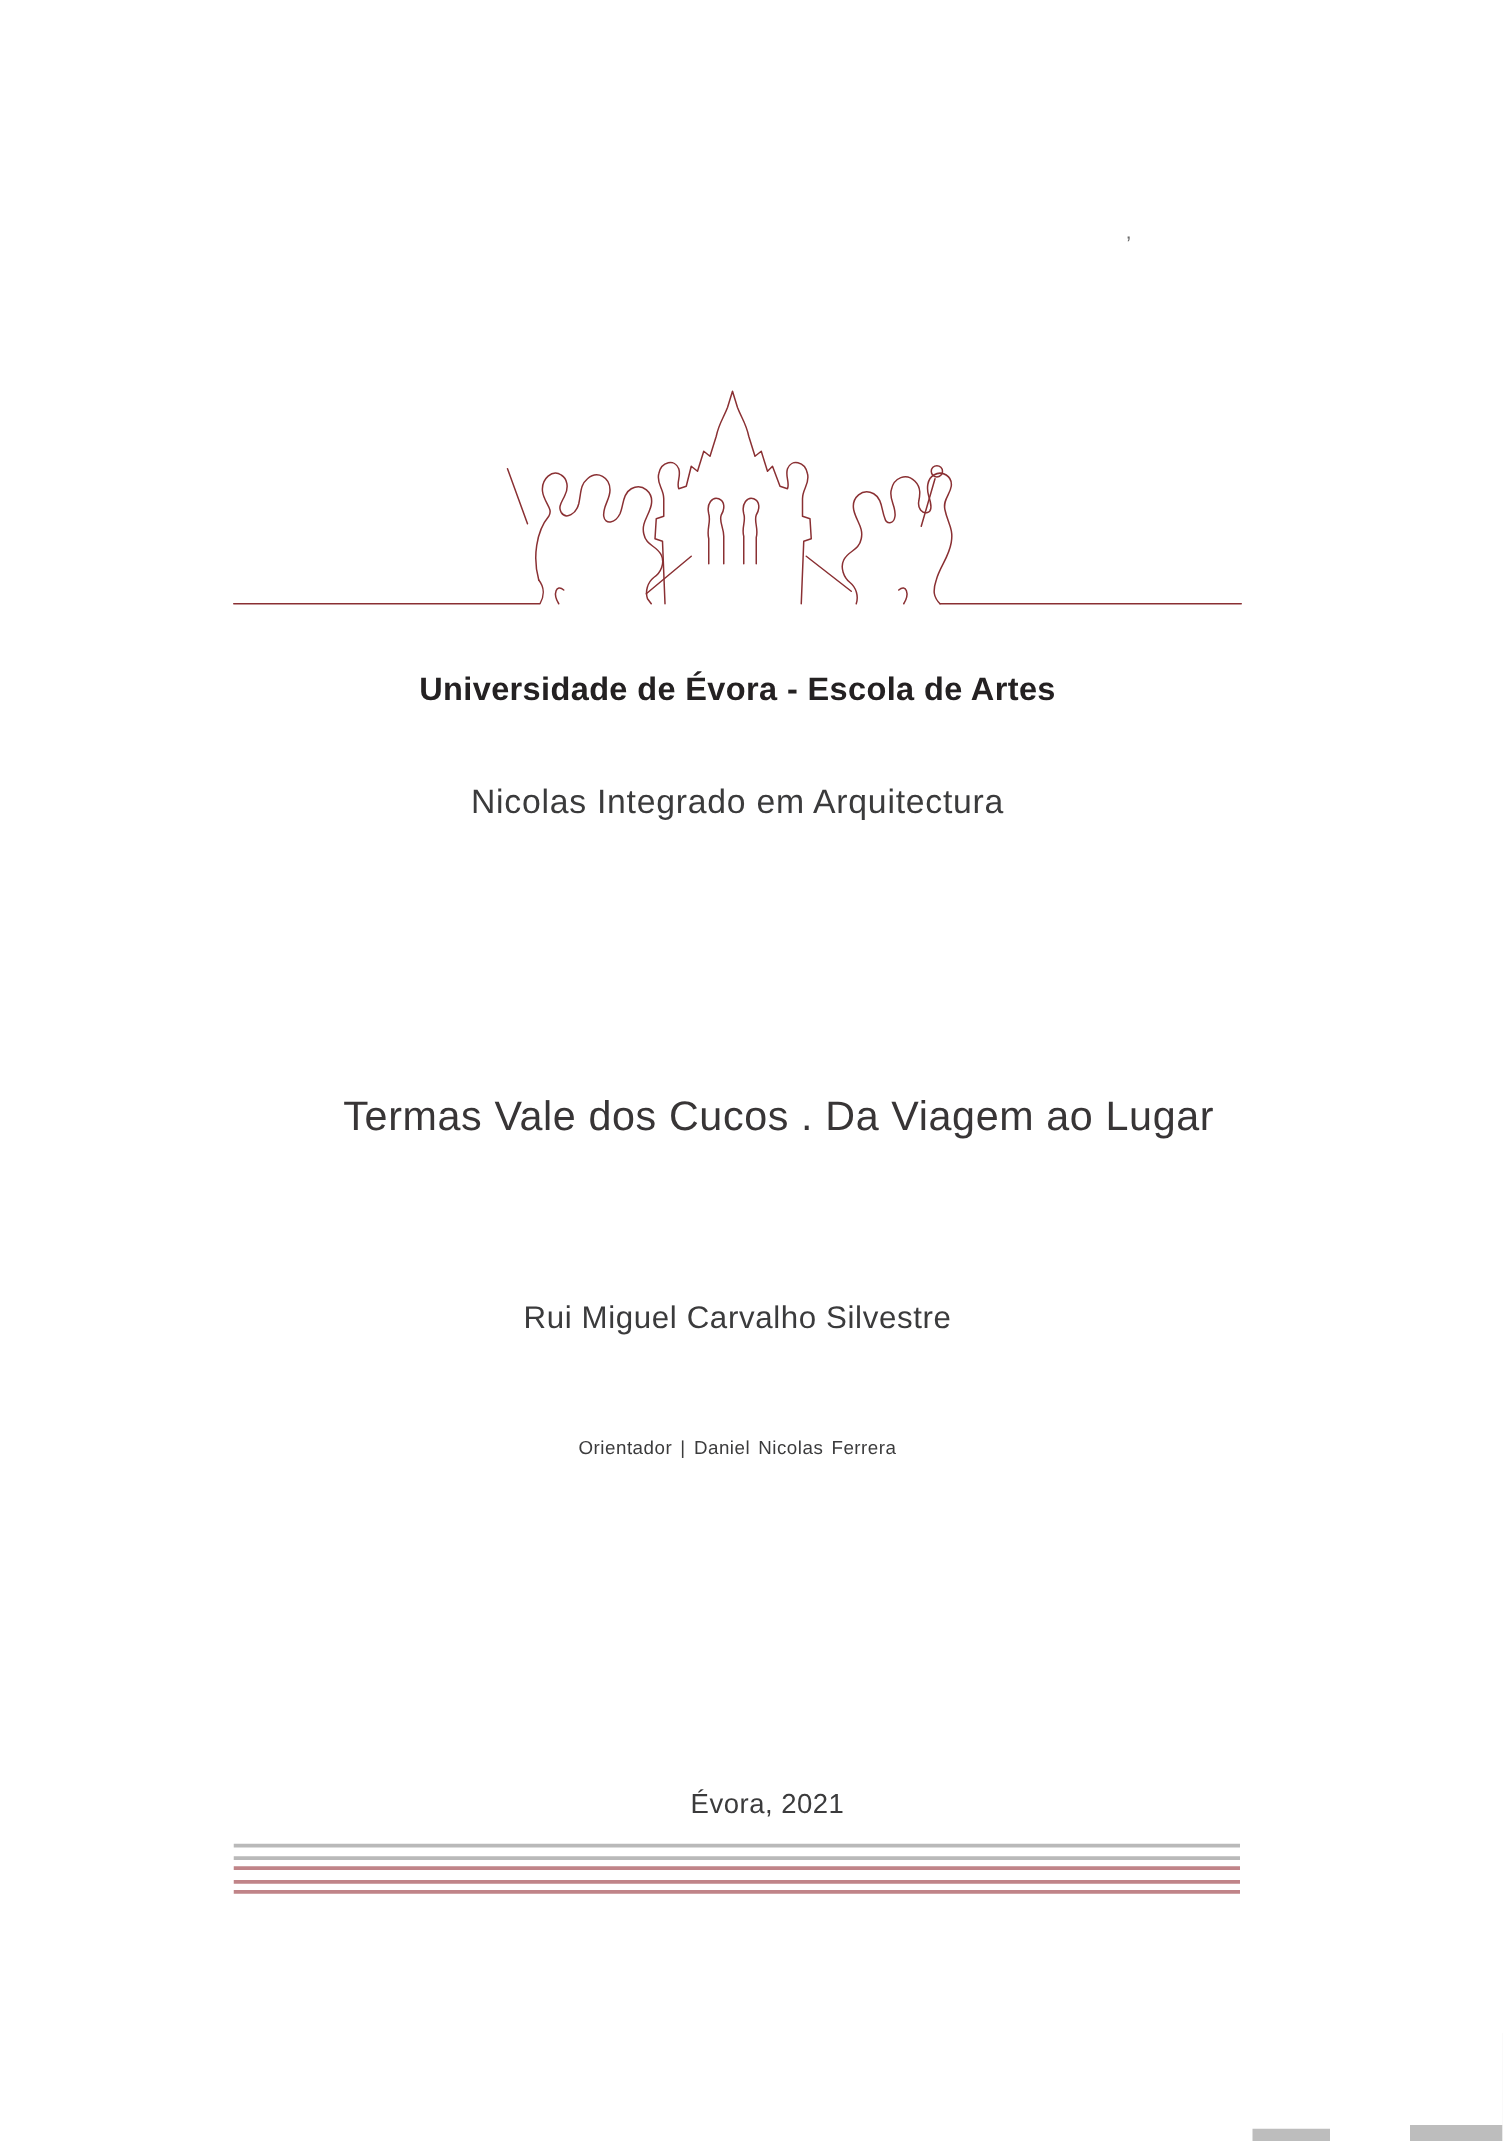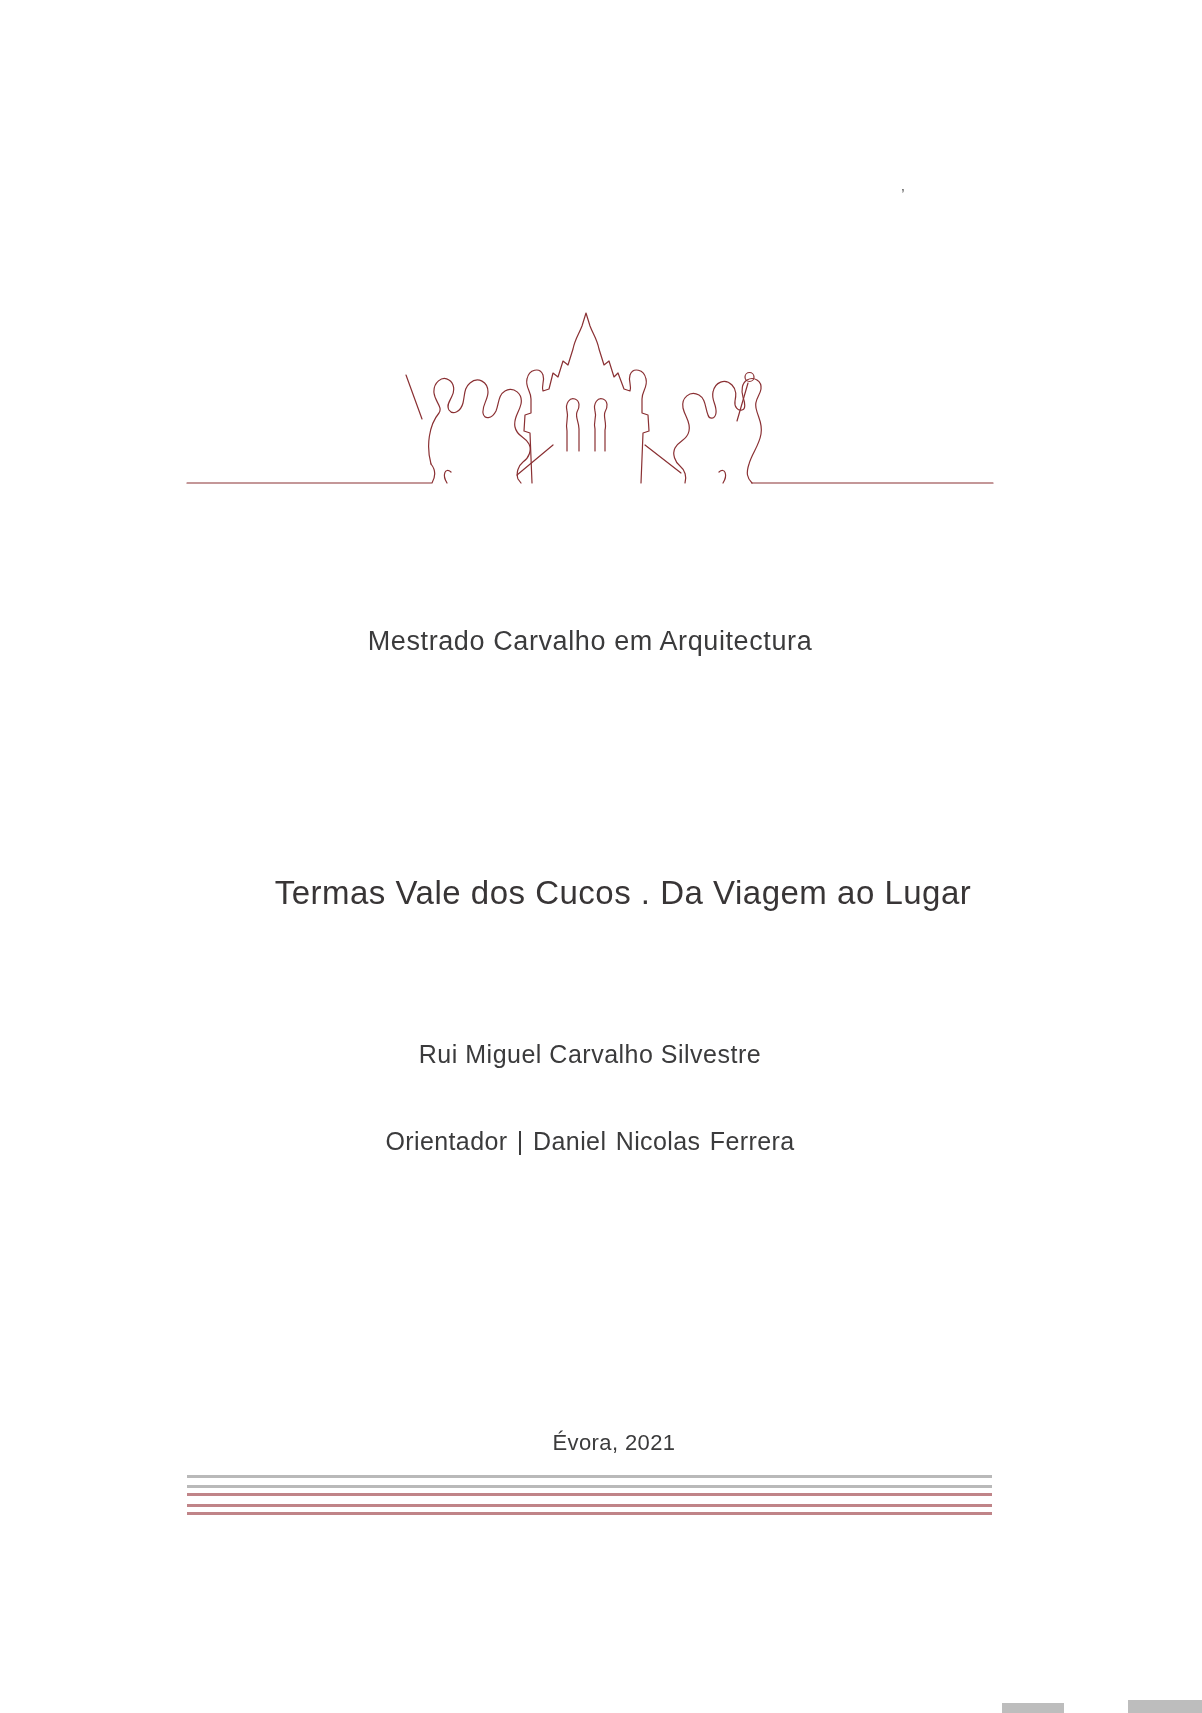--- a/index.html
+++ b/index.html
@@ -28,21 +28,21 @@
   }
   .stray-mark{
     position:absolute;left:901px;top:186px;width:20px;
     font-size:17px;color:#6b6b6b;text-align:left;
   }
   .institution{top:536px;font-size:26px;font-weight:bold;color:var(--heading-text);letter-spacing:.3px;}
   .degree{top:626px;font-size:27px;letter-spacing:.6px;}
   .worktype{top:738px;font-size:22px;letter-spacing:.4px;}
   .thesis-title{top:874px;font-size:33px;letter-spacing:.5px;color:#383536;padding-left:33px;}
   .author{top:1040px;font-size:25px;letter-spacing:.5px;}
-  .advisor{top:1127px;font-size:25px;letter-spacing:.4px;word-spacing:2px;}
+  .advisor{top:1150px;font-size:15px;letter-spacing:.4px;word-spacing:2px;}
   .place-year{top:1430px;font-size:22px;letter-spacing:.4px;margin-left:24px;}
   .emblem-svg{position:absolute;left:185px;top:303px;width:810px;height:182px;}
   .rule{position:absolute;left:187px;width:805px;height:3px;}
   .rule.gray{background:var(--rule-gray);}
   .rule.rose{background:var(--rule-rose);}
   .r1{top:1475px;}.r2{top:1485px;}.r3{top:1493px;}.r4{top:1504px;}.r5{top:1512px;}
   .artifact{position:absolute;background:var(--artifact-gray);}
   .a1{left:1002px;top:1703px;width:62px;height:10px;}
   .a2{left:1128px;top:1700px;width:74px;height:13px;}
 </style>
@@ -93,21 +93,22 @@
              C573,115 578,120 576,131 C574,143 567,150 564,161 C561,170 562,175 567,180"></path>
 
     <path d="M538,180 C543,172 540,164 534,169"></path>
 
     <path d="M552,118 L563,80"></path>
     <circle cx="564.5" cy="74" r="4.5"></circle>
 
     <path d="M567,180 L808,180"></path>
   </svg>
 
-  <div class="txt degree">Mestrado Carvalho em Arquitectura</div>
+  <div class="txt institution">Universidade de Évora - Escola de Artes</div>
+  <div class="txt degree">Nicolas Integrado em Arquitectura</div>
   <div class="txt thesis-title">Termas Vale dos Cucos . Da Viagem ao Lugar</div>
   <div class="txt author">Rui Miguel Carvalho Silvestre</div>
   <div class="txt advisor">Orientador | Daniel Nicolas Ferrera</div>
   <div class="txt place-year">Évora, 2021</div>
 
   <div class="rule gray r1"></div>
   <div class="rule gray r2"></div>
   <div class="rule rose r3"></div>
   <div class="rule rose r4"></div>
   <div class="rule rose r5"></div>

